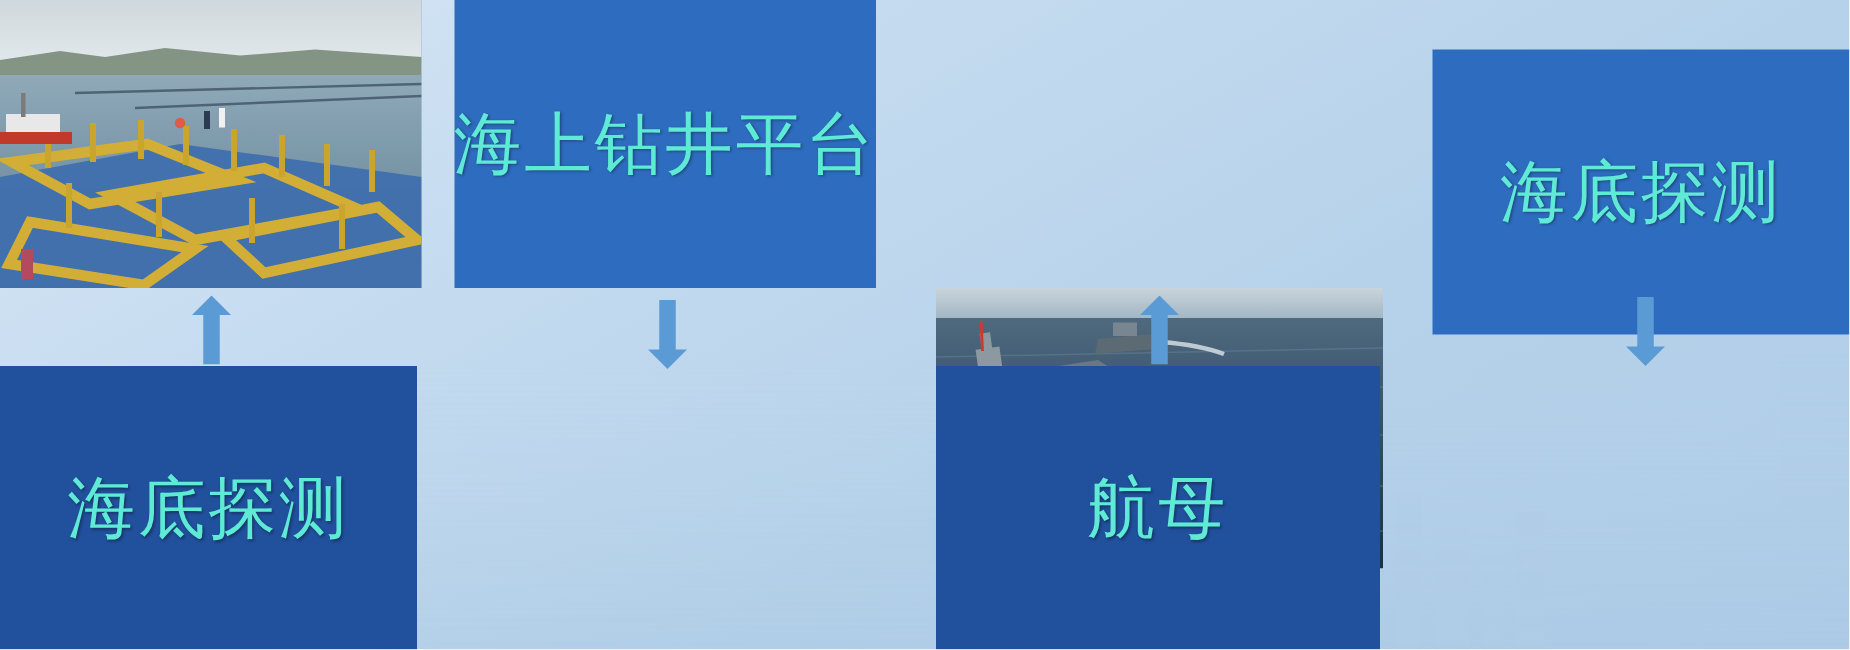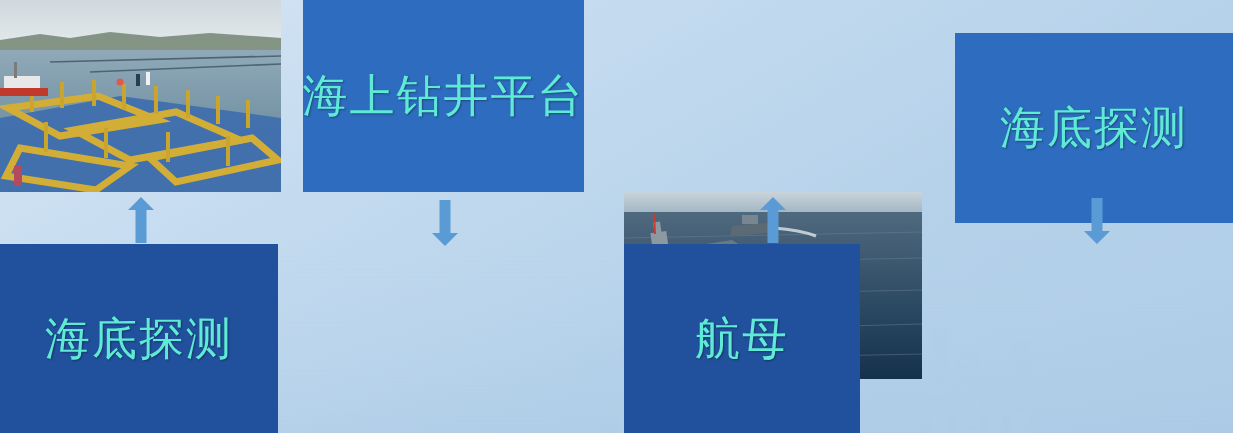--- a/index.html
+++ b/index.html
@@ -271,17 +271,17 @@
   <div class="arrow" style="left:1084px; top:198px;">
     <svg viewBox="0 0 26 46" preserveAspectRatio="none">
       <path d="M7.5 0 L18.5 0 L18.5 33 L26 33 L13 46 L0 33 L7.5 33 Z" fill="#5b9bd5"></path>
     </svg>
   </div>
 
   <div class="cell tile bottom" style="left:0px; top:244px; width:278px; height:189px;">
     <span class="tile-label">海底探测</span>
   </div>
 
-  <div class="cell tile bottom" style="left:624px; top:244px; width:236px; height:189px;">
+  <div class="cell tile bottom" style="left:624px; top:244px; width:296px; height:189px;">
     <span class="tile-label">航母</span>
   </div>
 
 </div>
 
 </body></html>

